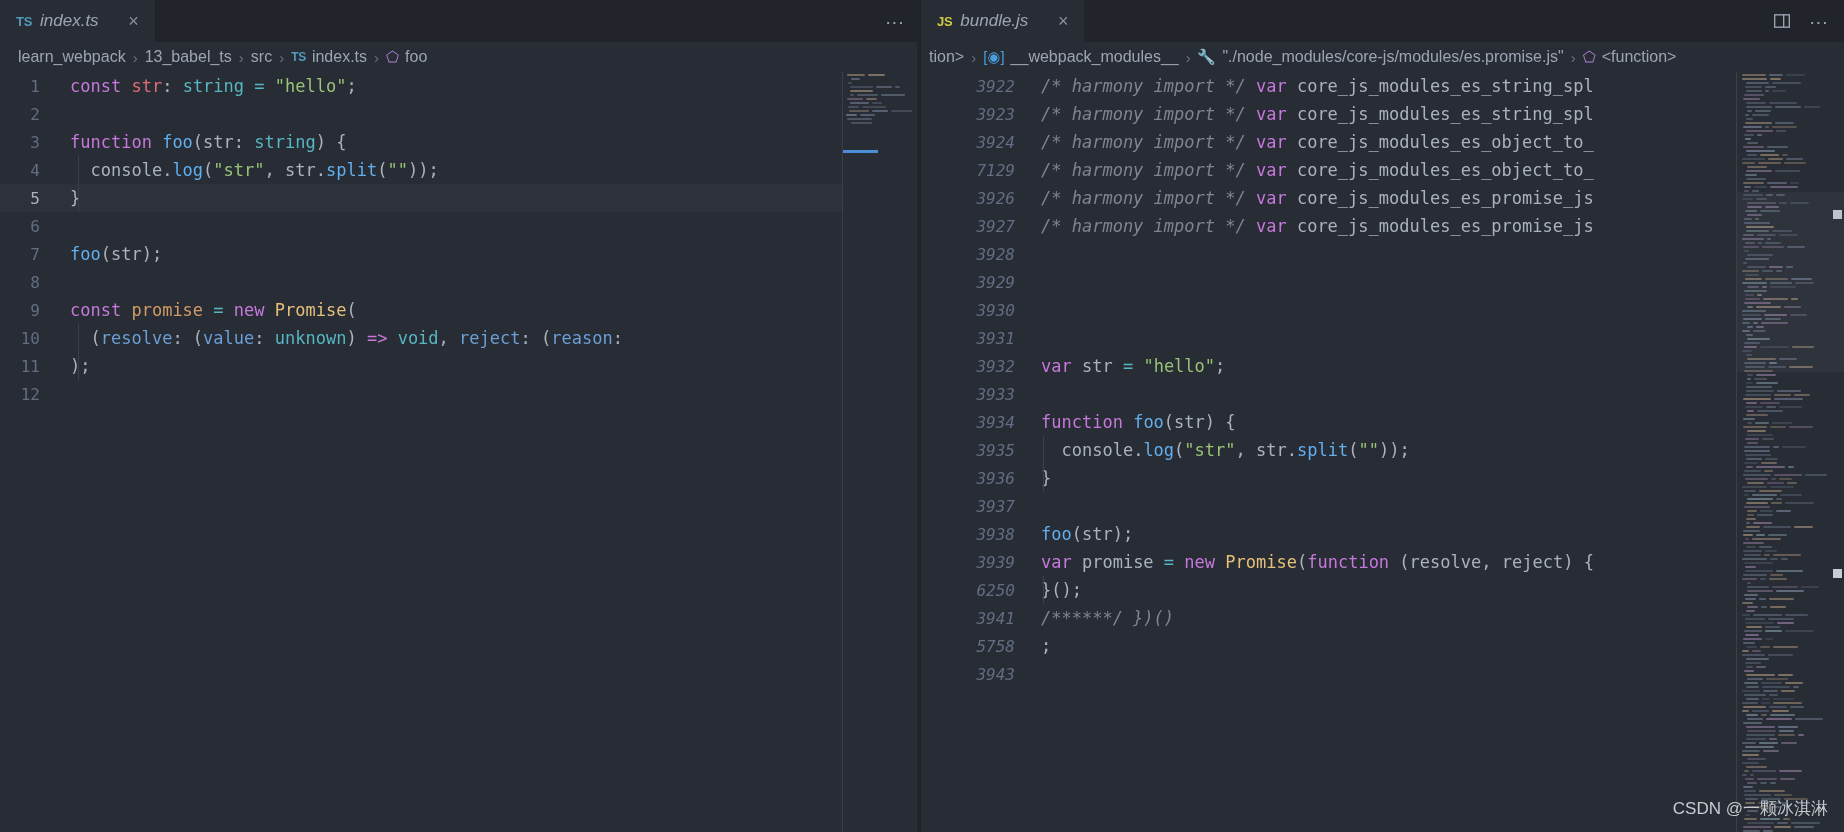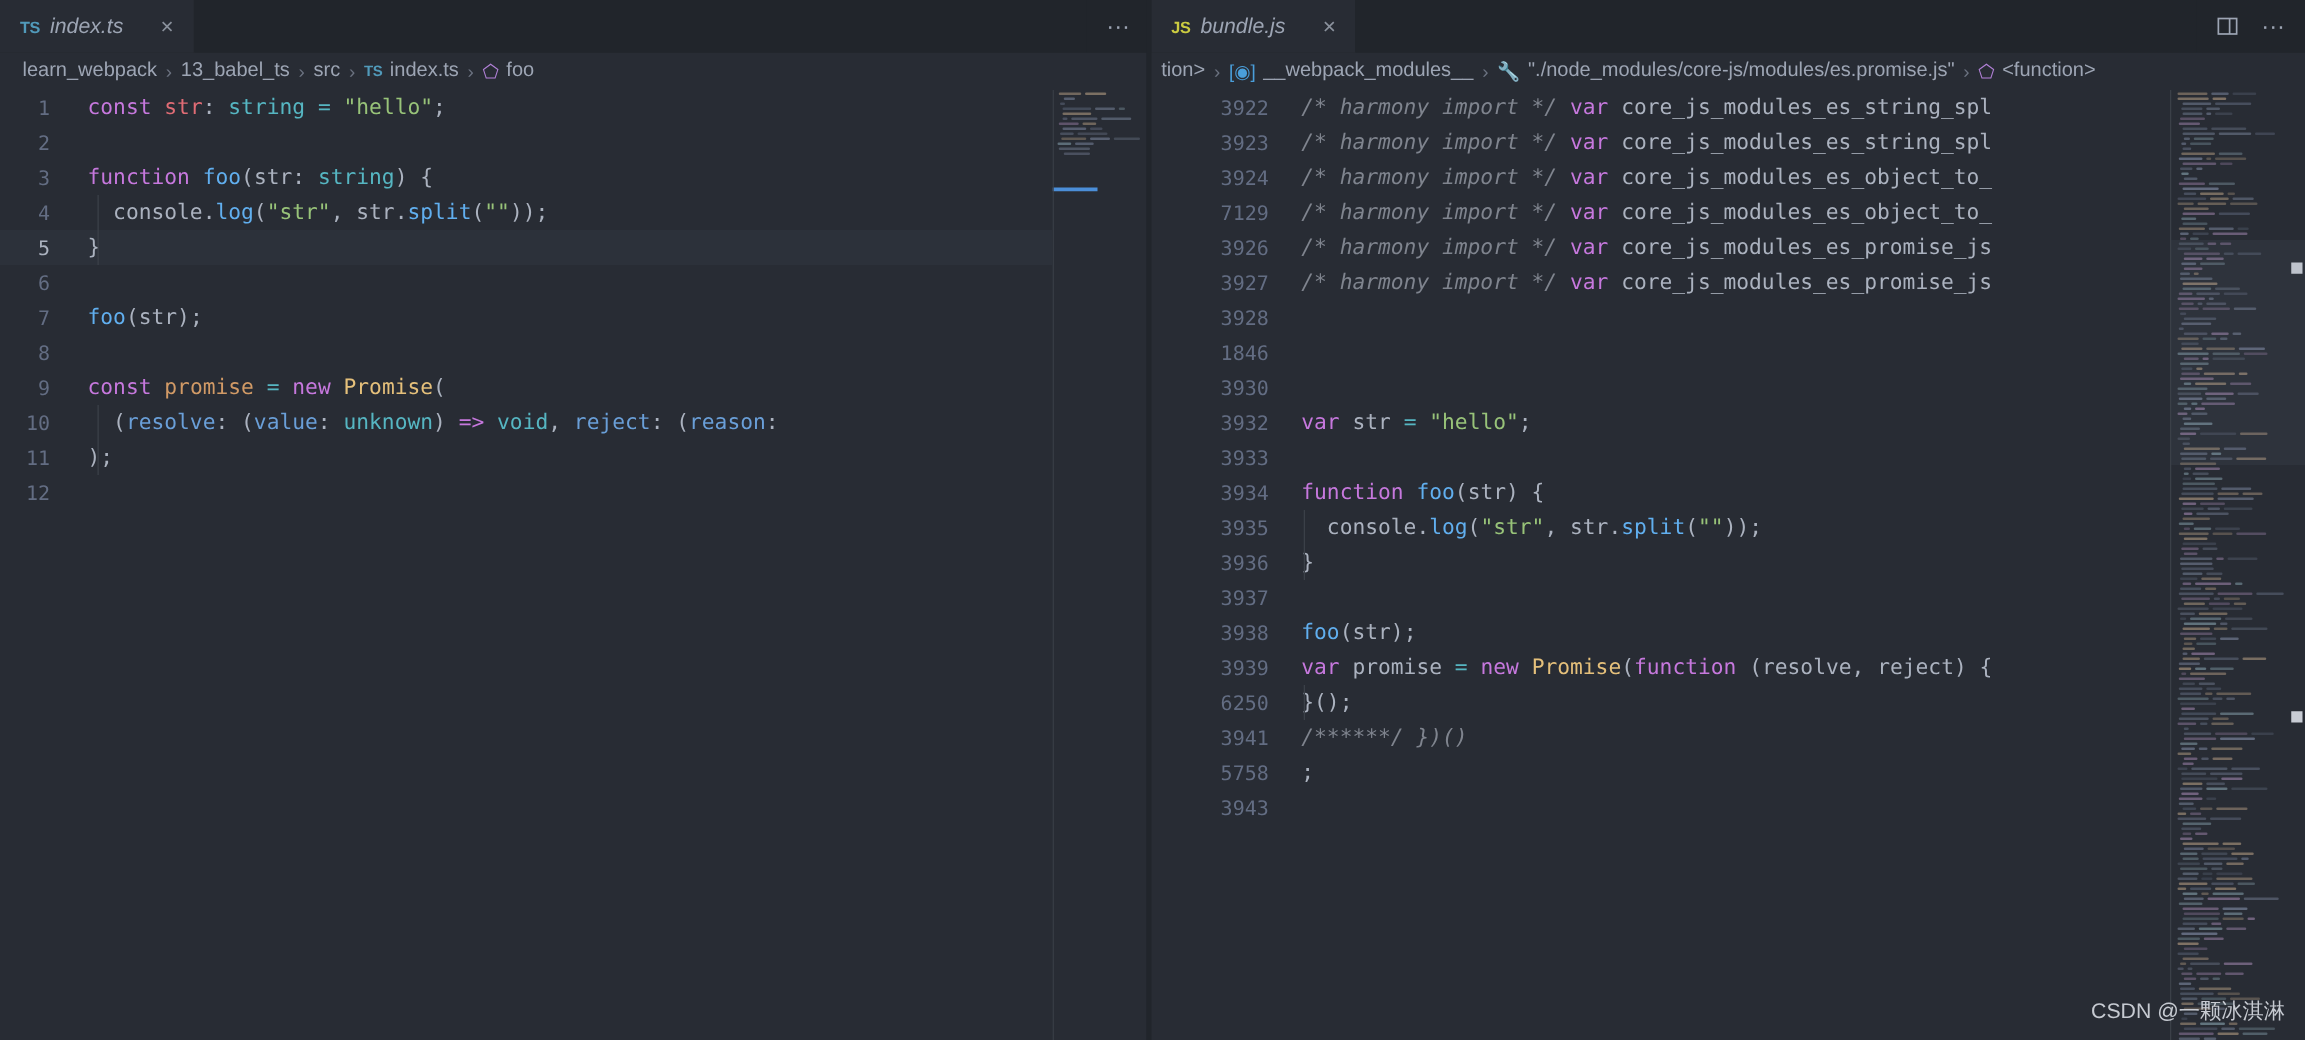--- a/index.html
+++ b/index.html
@@ -159,21 +159,21 @@
     width: 62px;
     min-width: 62px;
     text-align: right;
     padding-right: 22px;
     color: #636d83;
     font-family: "DejaVu Sans Mono", monospace;
     font-size: 16px;
     user-select: none;
   }
   .code-line.active .ln { color: #abb2bf; }
-  .ln-wide { width: 112px; min-width: 112px; padding-right: 18px; }
+  .ln-wide { width: 112px; min-width: 112px; padding-right: 18px; font-style: italic; }
   .code-text { color: #abb2bf; padding-left: 8px; }
 
   
   .iguide {
     position: absolute;
     left: 78px;
     top: 0;
     bottom: 0;
     width: 1px;
     background: #3b4048;
@@ -401,22 +401,23 @@
 
     <div class="code-area">
       <div class="code-scroll" id="right-code">
           <div class="code-line"><span class="ln ln-wide">3922</span><span class="code-text"><span class="t-comment">/* harmony import */</span><span class="t-plain"> </span><span class="t-kw">var</span><span class="t-plain"> core_js_modules_es_string_spl</span></span></div>
           <div class="code-line"><span class="ln ln-wide">3923</span><span class="code-text"><span class="t-comment">/* harmony import */</span><span class="t-plain"> </span><span class="t-kw">var</span><span class="t-plain"> core_js_modules_es_string_spl</span></span></div>
           <div class="code-line"><span class="ln ln-wide">3924</span><span class="code-text"><span class="t-comment">/* harmony import */</span><span class="t-plain"> </span><span class="t-kw">var</span><span class="t-plain"> core_js_modules_es_object_to_</span></span></div>
           <div class="code-line"><span class="ln ln-wide">7129</span><span class="code-text"><span class="t-comment">/* harmony import */</span><span class="t-plain"> </span><span class="t-kw">var</span><span class="t-plain"> core_js_modules_es_object_to_</span></span></div>
           <div class="code-line"><span class="ln ln-wide">3926</span><span class="code-text"><span class="t-comment">/* harmony import */</span><span class="t-plain"> </span><span class="t-kw">var</span><span class="t-plain"> core_js_modules_es_promise_js</span></span></div>
           <div class="code-line"><span class="ln ln-wide">3927</span><span class="code-text"><span class="t-comment">/* harmony import */</span><span class="t-plain"> </span><span class="t-kw">var</span><span class="t-plain"> core_js_modules_es_promise_js</span></span></div>
           <div class="code-line"><span class="ln ln-wide">3928</span><span class="code-text"></span></div>
-          <div class="code-line"><span class="ln ln-wide">1846</span><span class="code-text"></span></div>
+          <div class="code-line"><span class="ln ln-wide">3929</span><span class="code-text"></span></div>
           <div class="code-line"><span class="ln ln-wide">3930</span><span class="code-text"></span></div>
+          <div class="code-line"><span class="ln ln-wide">3931</span><span class="code-text"></span></div>
           <div class="code-line"><span class="ln ln-wide">3932</span><span class="code-text"><span class="t-kw">var</span><span class="t-plain"> str </span><span class="t-op">=</span><span class="t-plain"> </span><span class="t-str">"hello"</span><span class="t-punct">;</span></span></div>
           <div class="code-line"><span class="ln ln-wide">3933</span><span class="code-text"></span></div>
           <div class="code-line"><span class="ln ln-wide">3934</span><span class="code-text"><span class="t-kw">function</span><span class="t-plain"> </span><span class="t-fn">foo</span><span class="t-punct">(</span><span class="t-arg">str</span><span class="t-punct">) {</span></span></div>
           <div class="code-line"><span class="ln ln-wide">3935</span><span class="iguide iguide-r"></span><span class="code-text"><span class="t-plain">  console</span><span class="t-punct">.</span><span class="t-fn">log</span><span class="t-punct">(</span><span class="t-str">"str"</span><span class="t-punct">, </span><span class="t-plain">str</span><span class="t-punct">.</span><span class="t-fn">split</span><span class="t-punct">(</span><span class="t-str">""</span><span class="t-punct">));</span></span></div>
           <div class="code-line"><span class="ln ln-wide">3936</span><span class="iguide iguide-r"></span><span class="code-text"><span class="t-punct">}</span></span></div>
           <div class="code-line"><span class="ln ln-wide">3937</span><span class="code-text"></span></div>
           <div class="code-line"><span class="ln ln-wide">3938</span><span class="code-text"><span class="t-fn">foo</span><span class="t-punct">(</span><span class="t-arg">str</span><span class="t-punct">);</span></span></div>
           <div class="code-line"><span class="ln ln-wide">3939</span><span class="code-text"><span class="t-kw">var</span><span class="t-plain"> promise </span><span class="t-op">=</span><span class="t-plain"> </span><span class="t-kw">new</span><span class="t-plain"> </span><span class="t-class">Promise</span><span class="t-punct">(</span><span class="t-kw">function</span><span class="t-punct"> (</span><span class="t-arg">resolve</span><span class="t-punct">, </span><span class="t-arg">reject</span><span class="t-punct">) {</span></span></div>
           <div class="code-line"><span class="ln ln-wide">6250</span><span class="iguide iguide-r"></span><span class="code-text"><span class="t-punct">}();</span></span></div>
           <div class="code-line"><span class="ln ln-wide">3941</span><span class="code-text"><span class="t-comment">/******/ })()</span></span></div>

